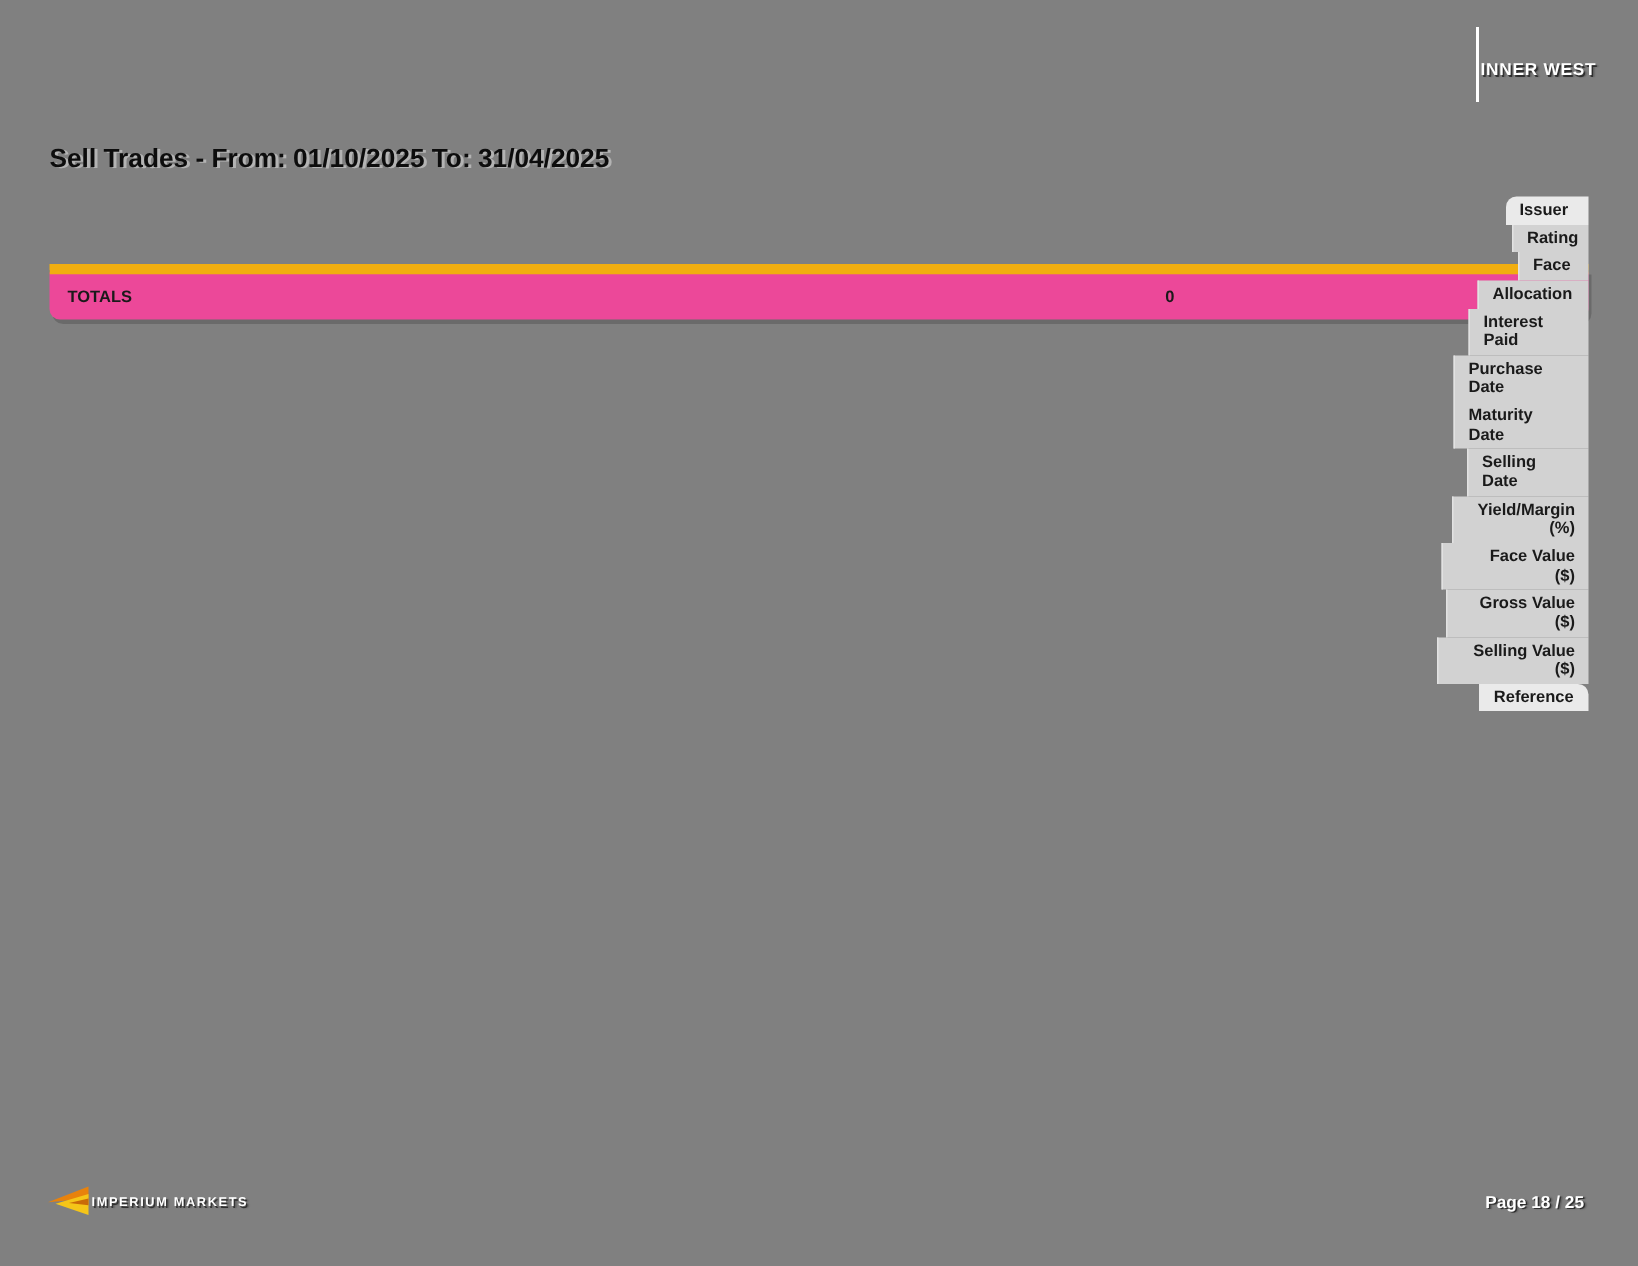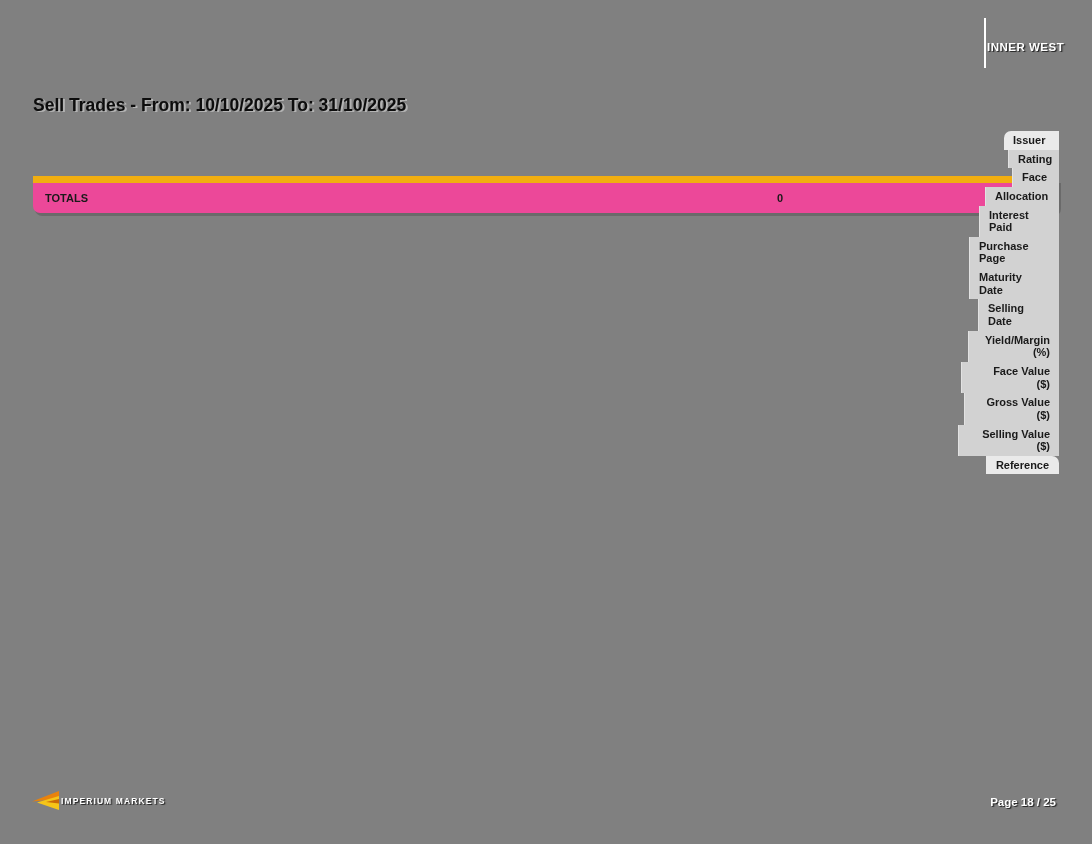--- a/index.html
+++ b/index.html
@@ -169,33 +169,33 @@
 </head>
 <body>
 
 <div class="page">
 
   <div class="client-logo">
     <div class="bar"></div>
     <div class="client-name ghost-light">INNER WEST</div>
   </div>
 
-  <div class="report-title ghost-dark">Sell Trades - From: 10/10/2025 To: 31/10/2025</div>
+  <div class="report-title ghost-dark">Sell Trades - From: 01/10/2025 To: 31/04/2025</div>
 
   <div class="trade-table">
 
     <div class="thead">
       <div class="th tab tab-left c1">Issuer</div>
       <div class="th c2">Rating</div>
       <div class="th c3">Face</div>
       <div class="th c4">Allocation</div>
       <div class="th c5">Interest
 Paid</div>
       <div class="th c6">Purchase
-Page</div>
+Date</div>
       <div class="th c7">Maturity
 Date</div>
       <div class="th c8">Selling
 Date</div>
       <div class="th align-right c9">Yield/Margin
 (%)</div>
       <div class="th align-right c10">Face Value
 ($)</div>
       <div class="th align-right c11">Gross Value
 ($)</div>

